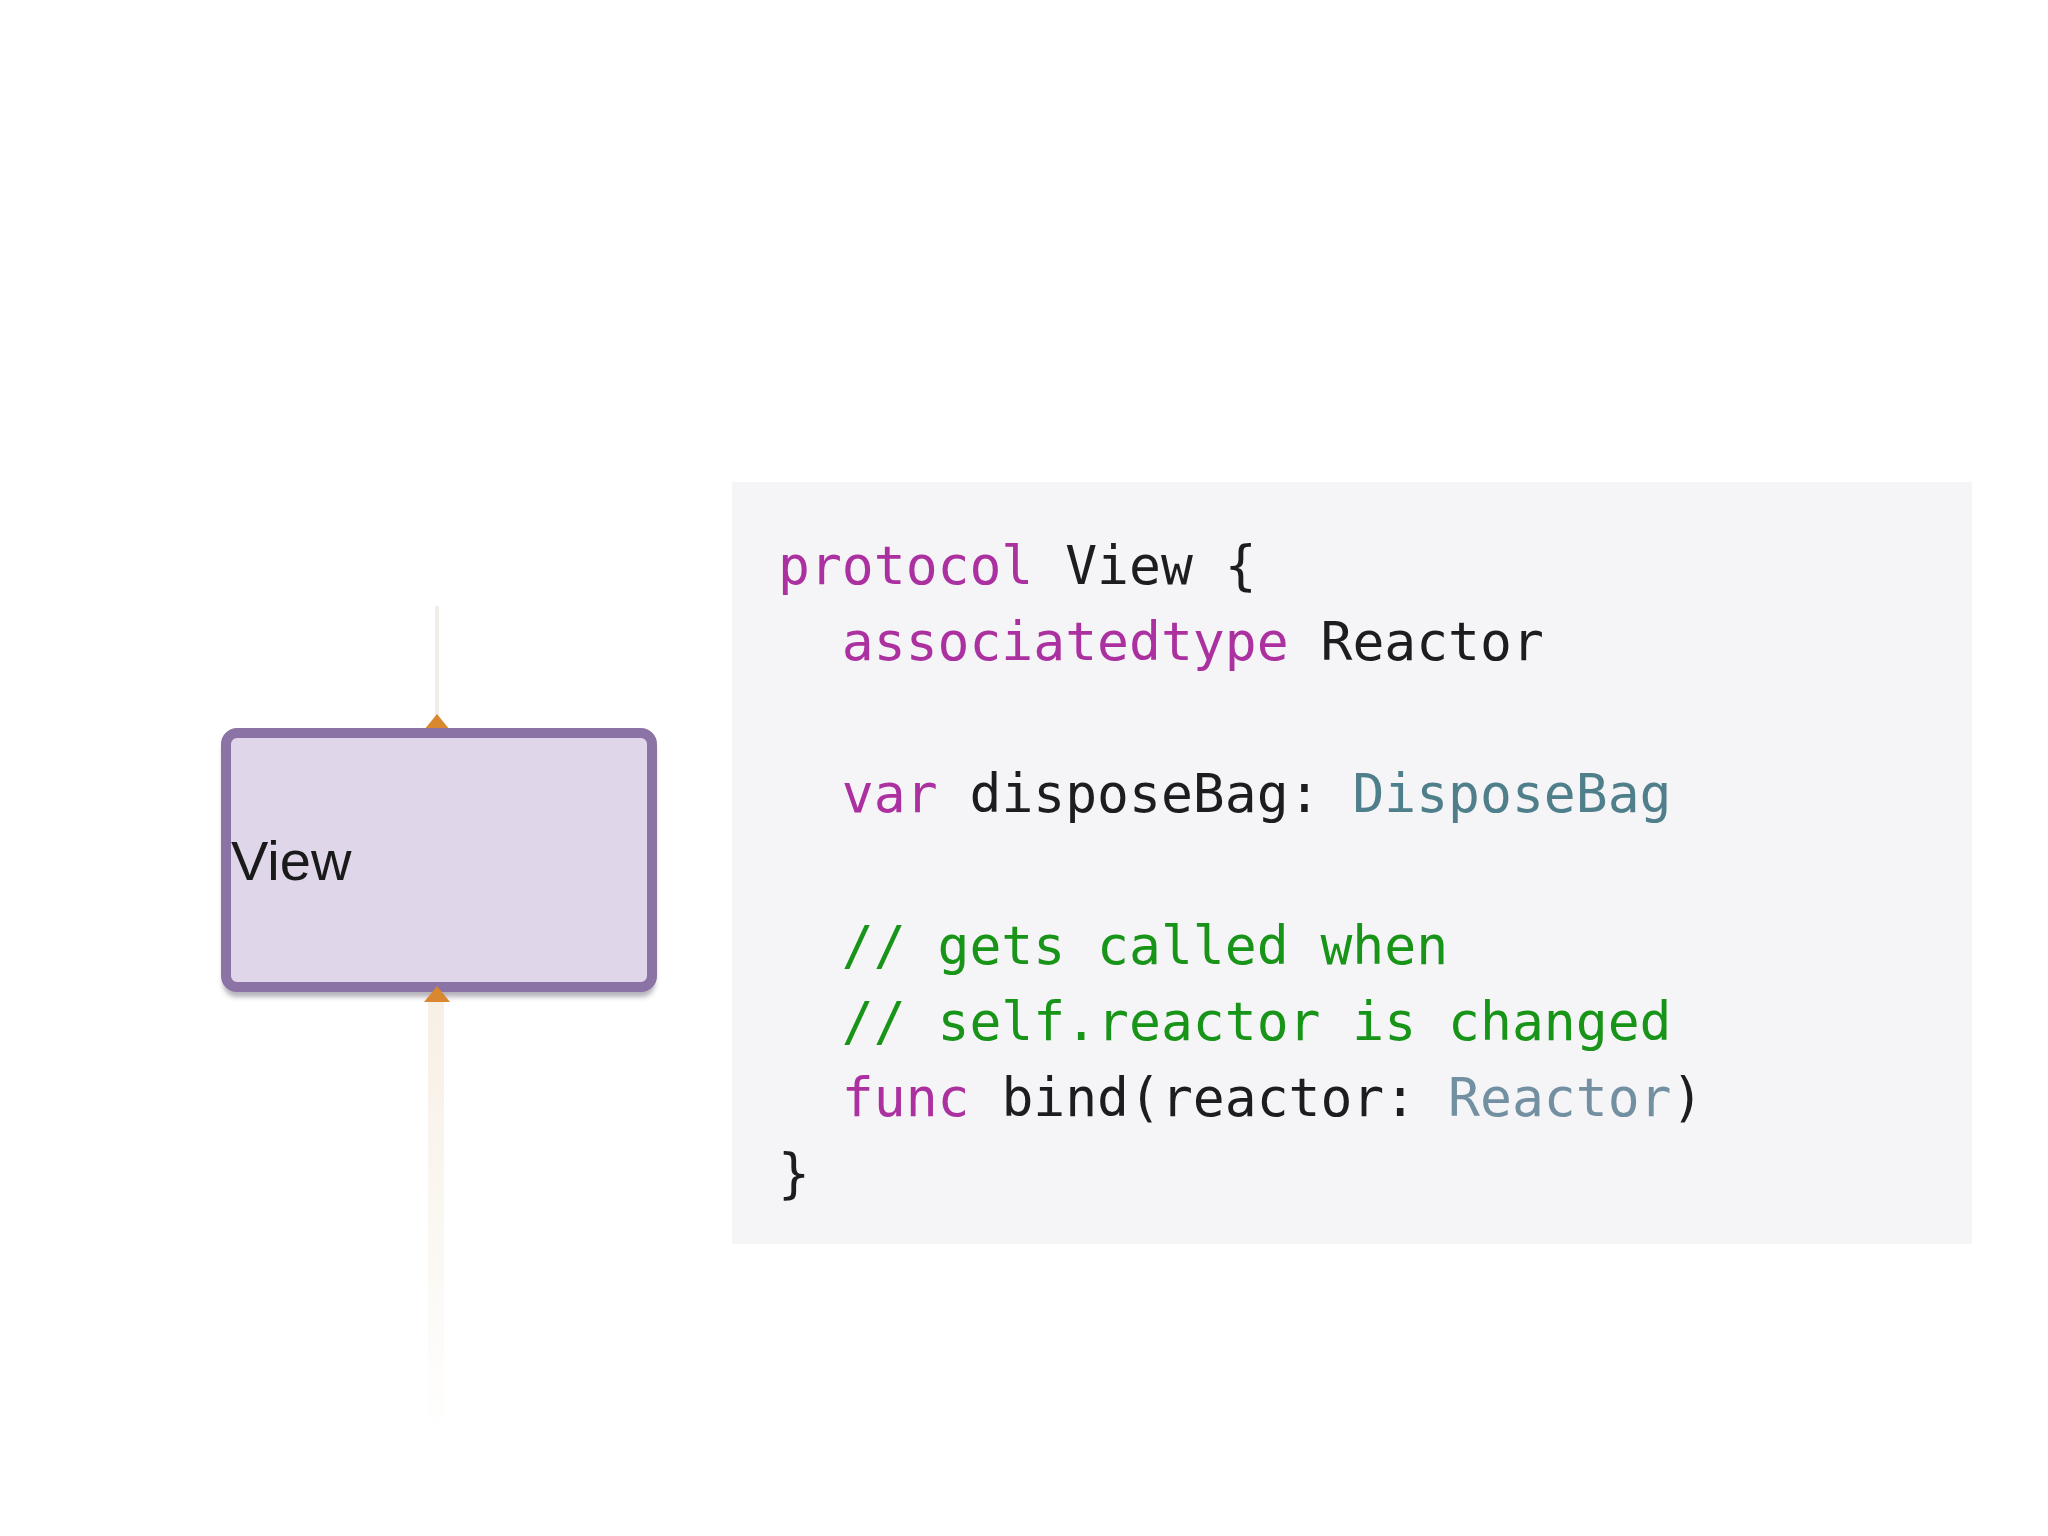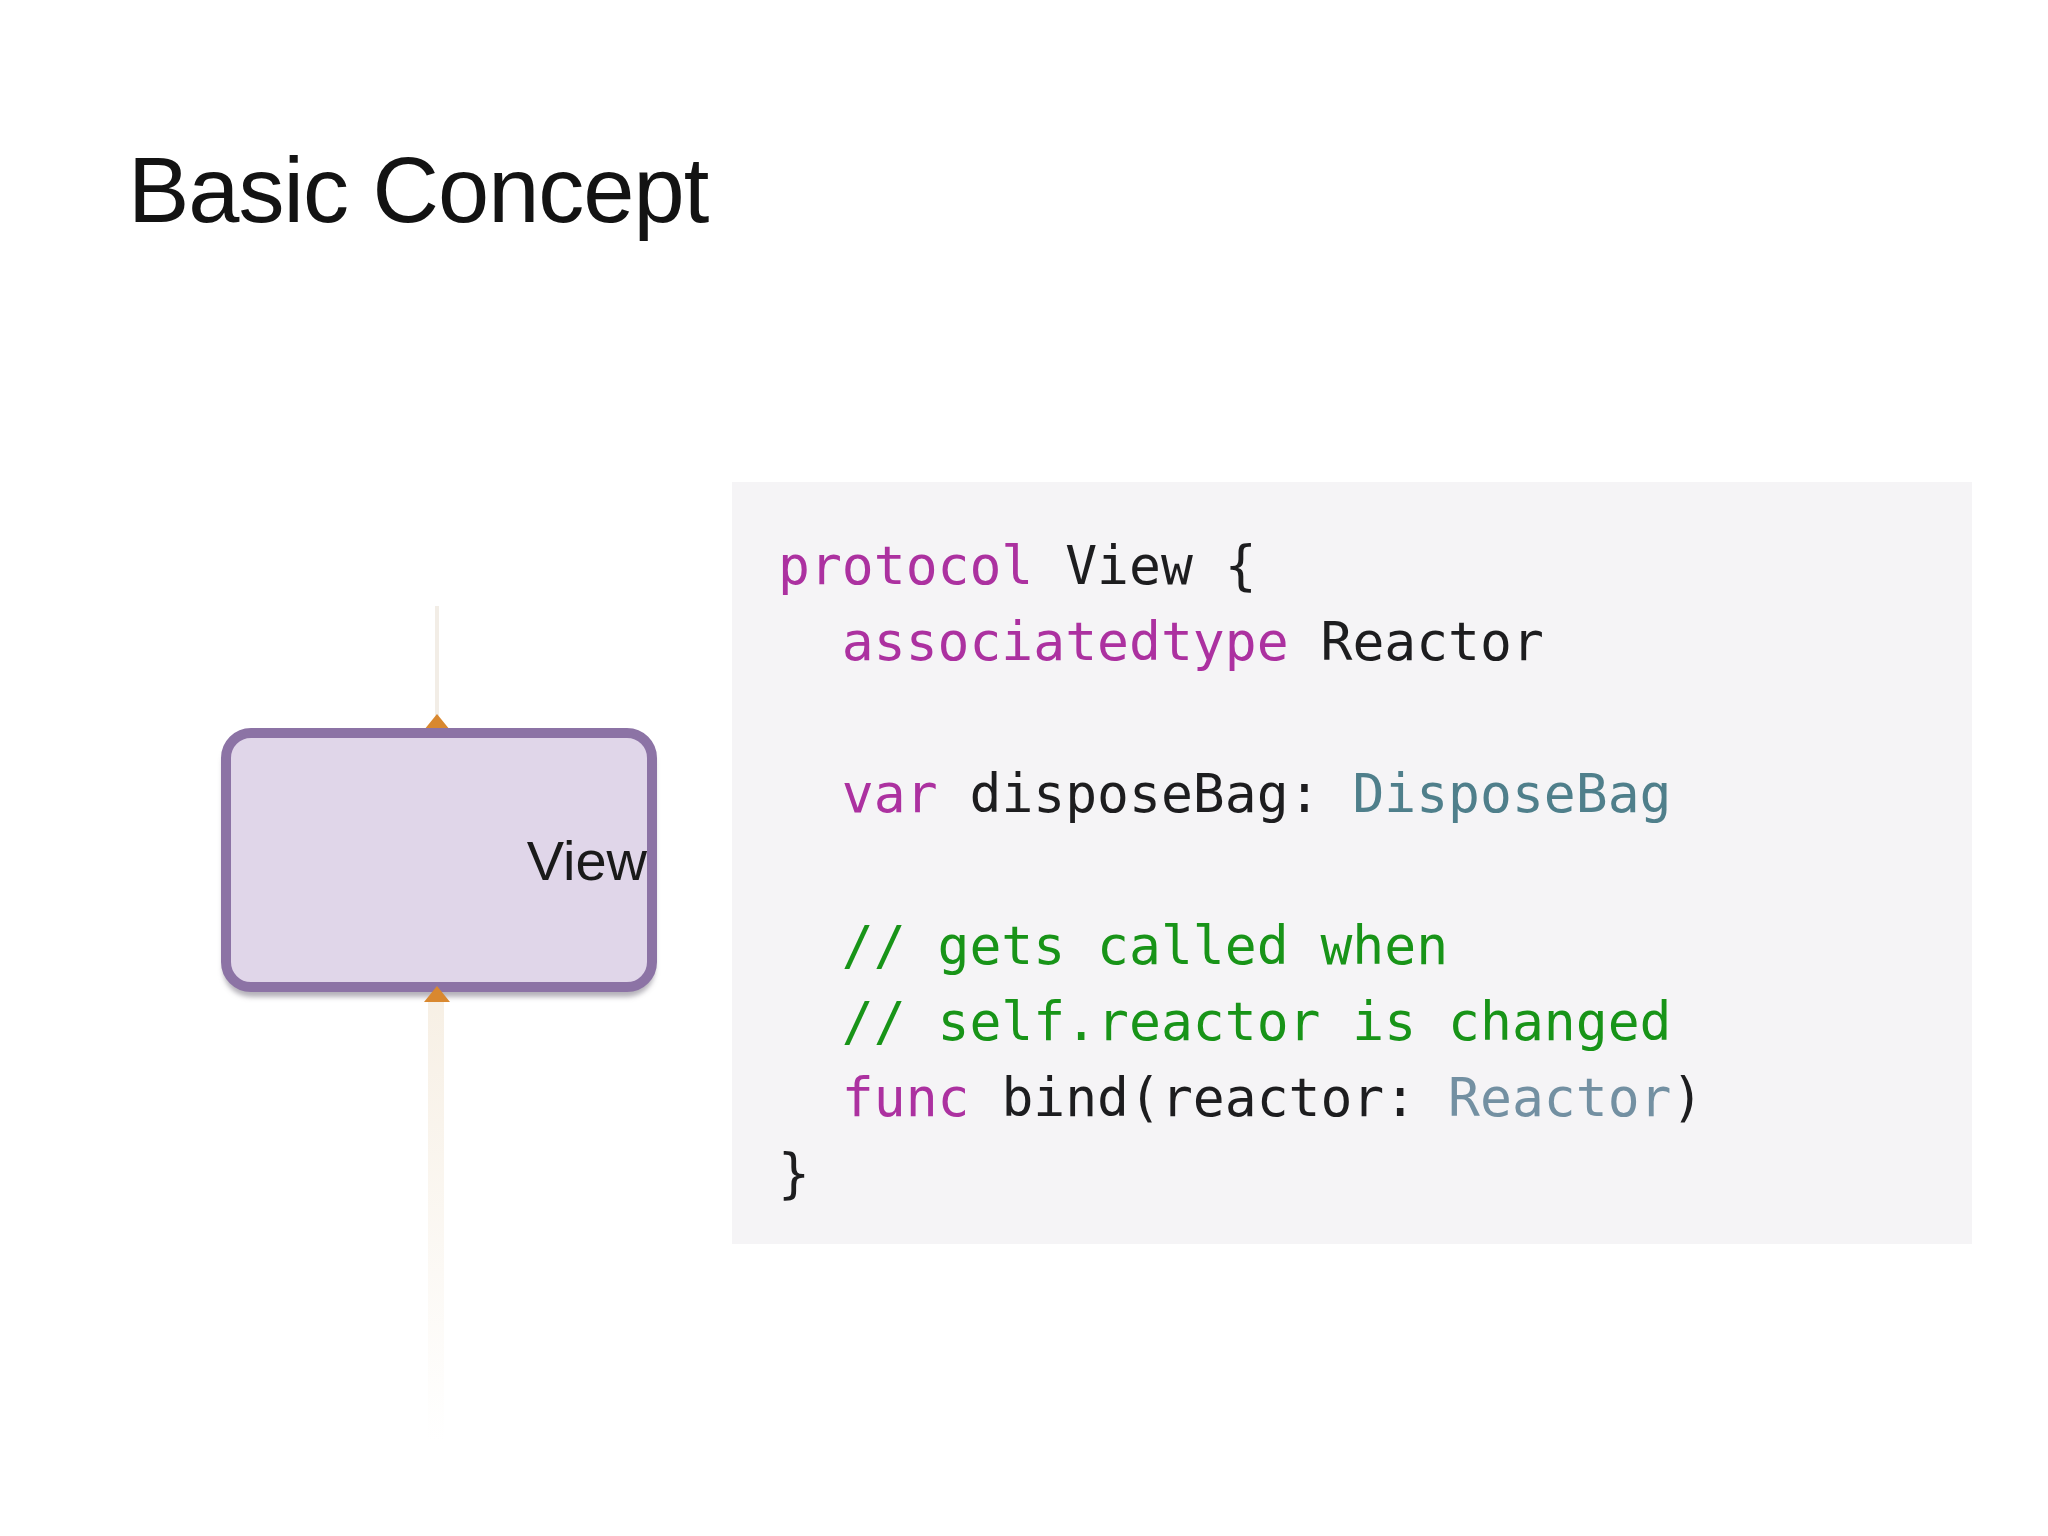--- a/index.html
+++ b/index.html
@@ -44,25 +44,25 @@
   }
   .arrow-tip.top{ left:424px; top:714px; z-index:1; }
   .arrow-tip.bottom{ left:424px; top:986px; z-index:3; }
   .viewbox{
     position:absolute;
     left:221px;top:728px;
     width:436px;height:264px;
     box-sizing:border-box;
     background:var(--box-fill,#e0d6e9);
     border:10px solid var(--box-border,#8c73a5);
-    border-radius:30px;
+    border-radius:16px;
     box-shadow:0 7px 5px -2px rgba(108,102,118,0.5);
     display:flex;
     align-items:center;
-    justify-content:flex-end;
+    justify-content:flex-start;
     z-index:2;
   }
   .viewbox .label{
     font-size:56px;
     color:#1a1a1a;
     letter-spacing:0px;
   }
   .code{
     position:absolute;
     left:732px;top:482px;
@@ -77,21 +77,20 @@
     color:#1d1d1f;
     z-index:2;
     overflow:hidden;
   }
   .code-line{ white-space:pre; height:76px; }
 </style>
 </head>
 <body>
 
 <div class="slide" style="background: rgb(255, 255, 255);">
-  <h1 class="title">Basic Concept</h1>
 
   <div class="trail-top"></div>
   <div class="arrow-tip top"></div>
 
   <div class="viewbox">
     <span class="label">View</span>
   </div>
 
   <div class="arrow-tip bottom"></div>
   <div class="trail-bottom"></div>

